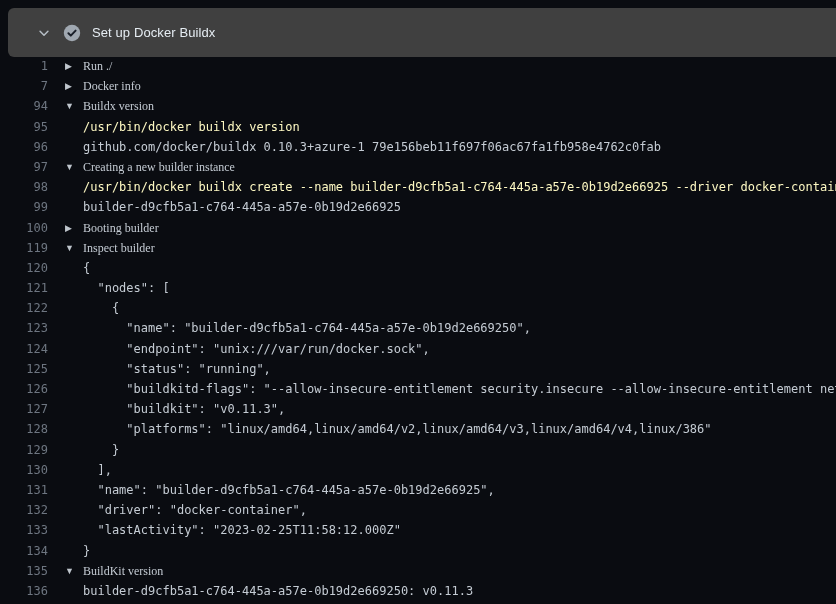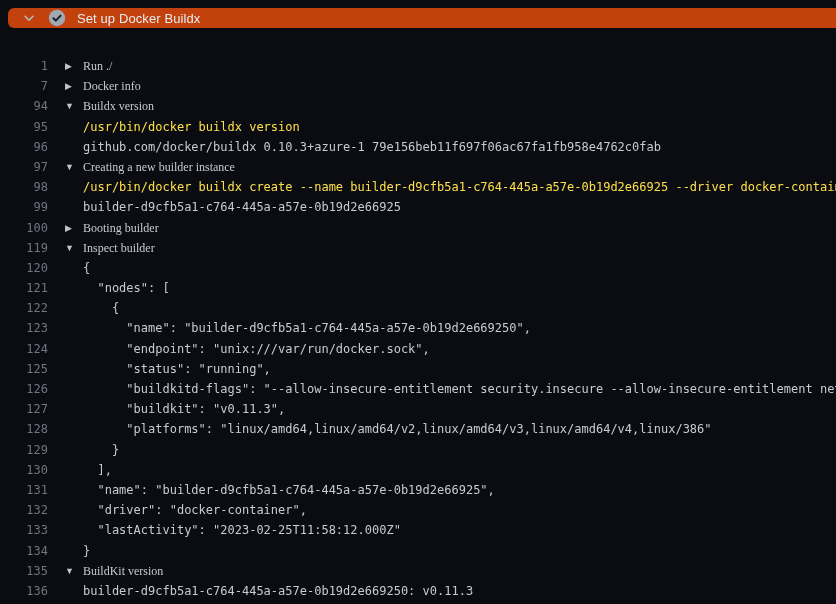--- a/index.html
+++ b/index.html
@@ -7,25 +7,26 @@
     width: 836px; height: 604px;
     background: #0a0c11;
     overflow: hidden;
     font-family: "Liberation Sans", sans-serif;
   }
   .stage { position: relative; width: 836px; height: 604px; background: #0a0c11; }
 
   
   .step-header {
     position: absolute;
-    top: 8px; left: 8px; right: 0; height: 20px;
-    background: #c2410c;
+    top: 8px; left: 8px; right: 0; height: 49px;
+    background: #404040;
     border-radius: 6px 0 0 6px;
     display: flex; align-items: center;
     cursor: pointer;
+    padding-left: 15px;
   }
   .chevron {
     width: 30px; text-align: center;
     display: flex; align-items: center; justify-content: center;
     margin-left: 6px;
   }
   .status-circle {
     width: 18px; height: 18px; margin-left: 4px;
     display: flex; align-items: center; justify-content: center;
   }
@@ -61,21 +62,21 @@
     color: #c5ccd4;
   }
   .row.group .content { padding-left: 17px; cursor: pointer; font-family: Liberation Serif, serif; }
   .row.group .arrow {
     display: inline-block;
     width: 18px;
     font-size: 9px;
     color: #bfc6cd;
     vertical-align: 1px;
   }
-  .row.command .content { color: #fde047; }
+  .row.command .content { color: #fef9c3; }
 </style>
 </head>
 <body>
 
 <div class="stage">
 
   <div class="step-header">
     <span class="chevron">
       <svg width="14" height="14" viewBox="0 0 16 16" fill="none">
         <path d="M3.5 6l4.5 4.5L12.5 6" stroke="#b7bfc7" stroke-width="1.7" stroke-linecap="round" stroke-linejoin="round"></path>

